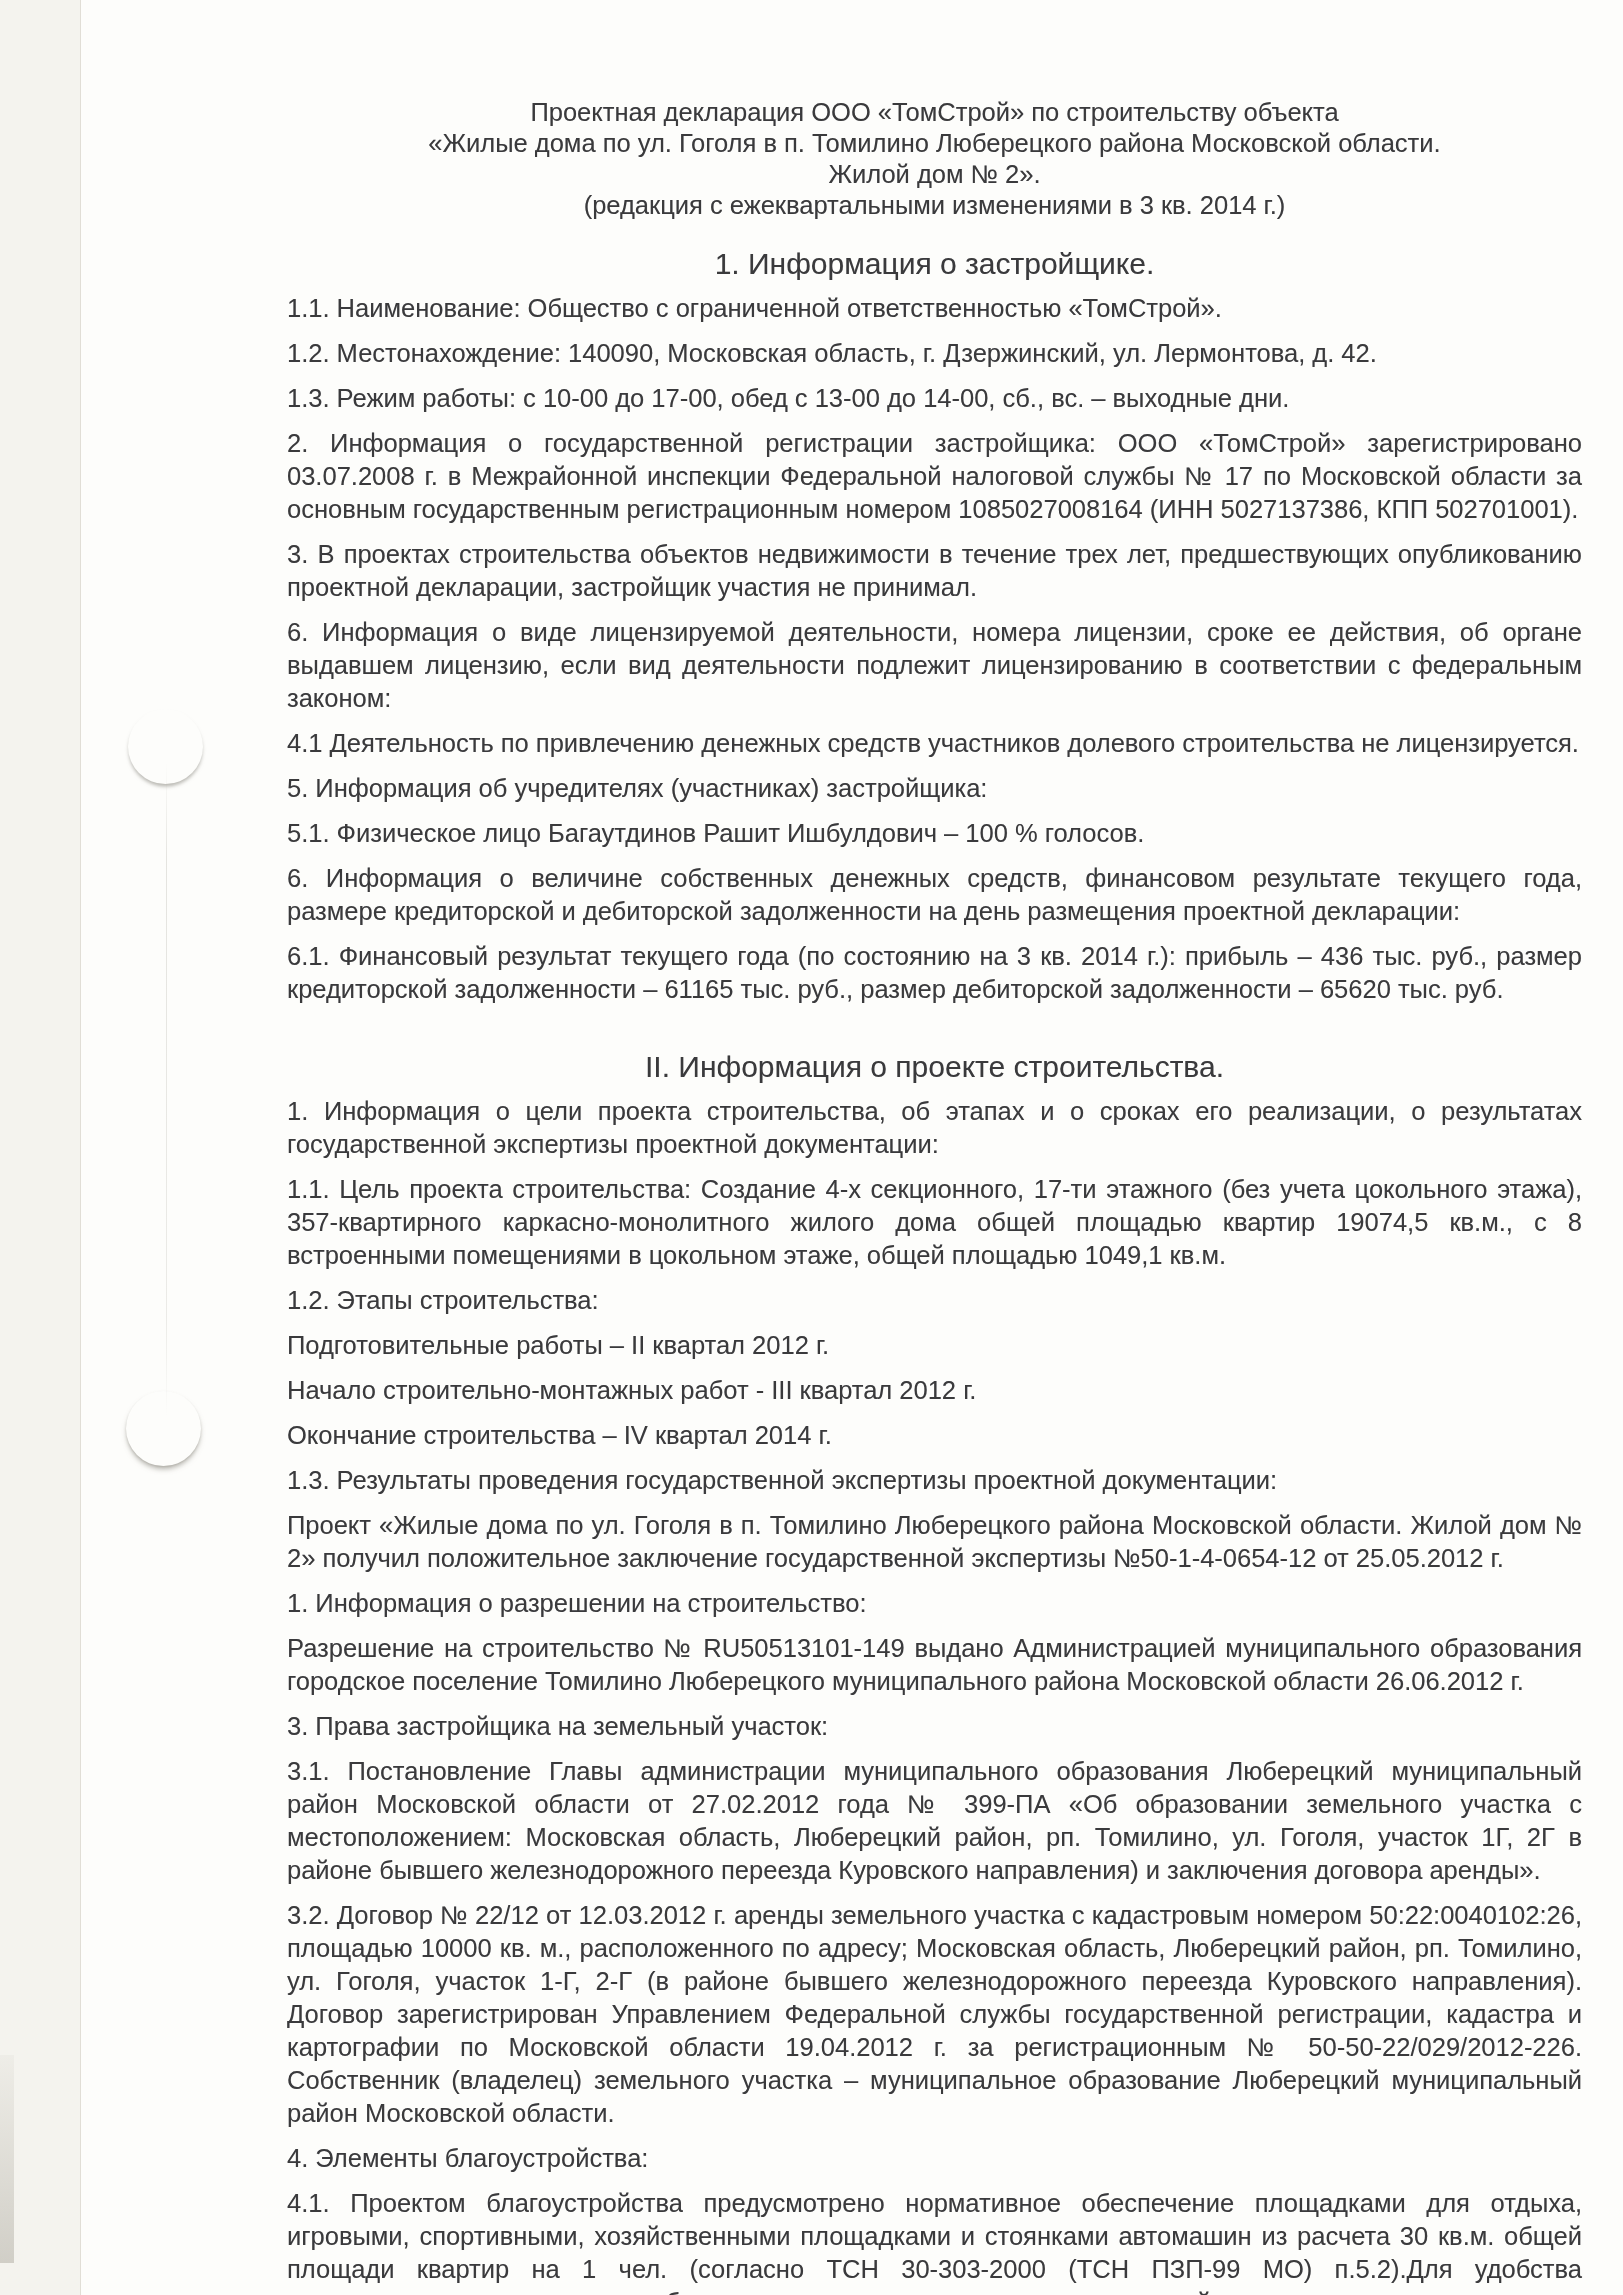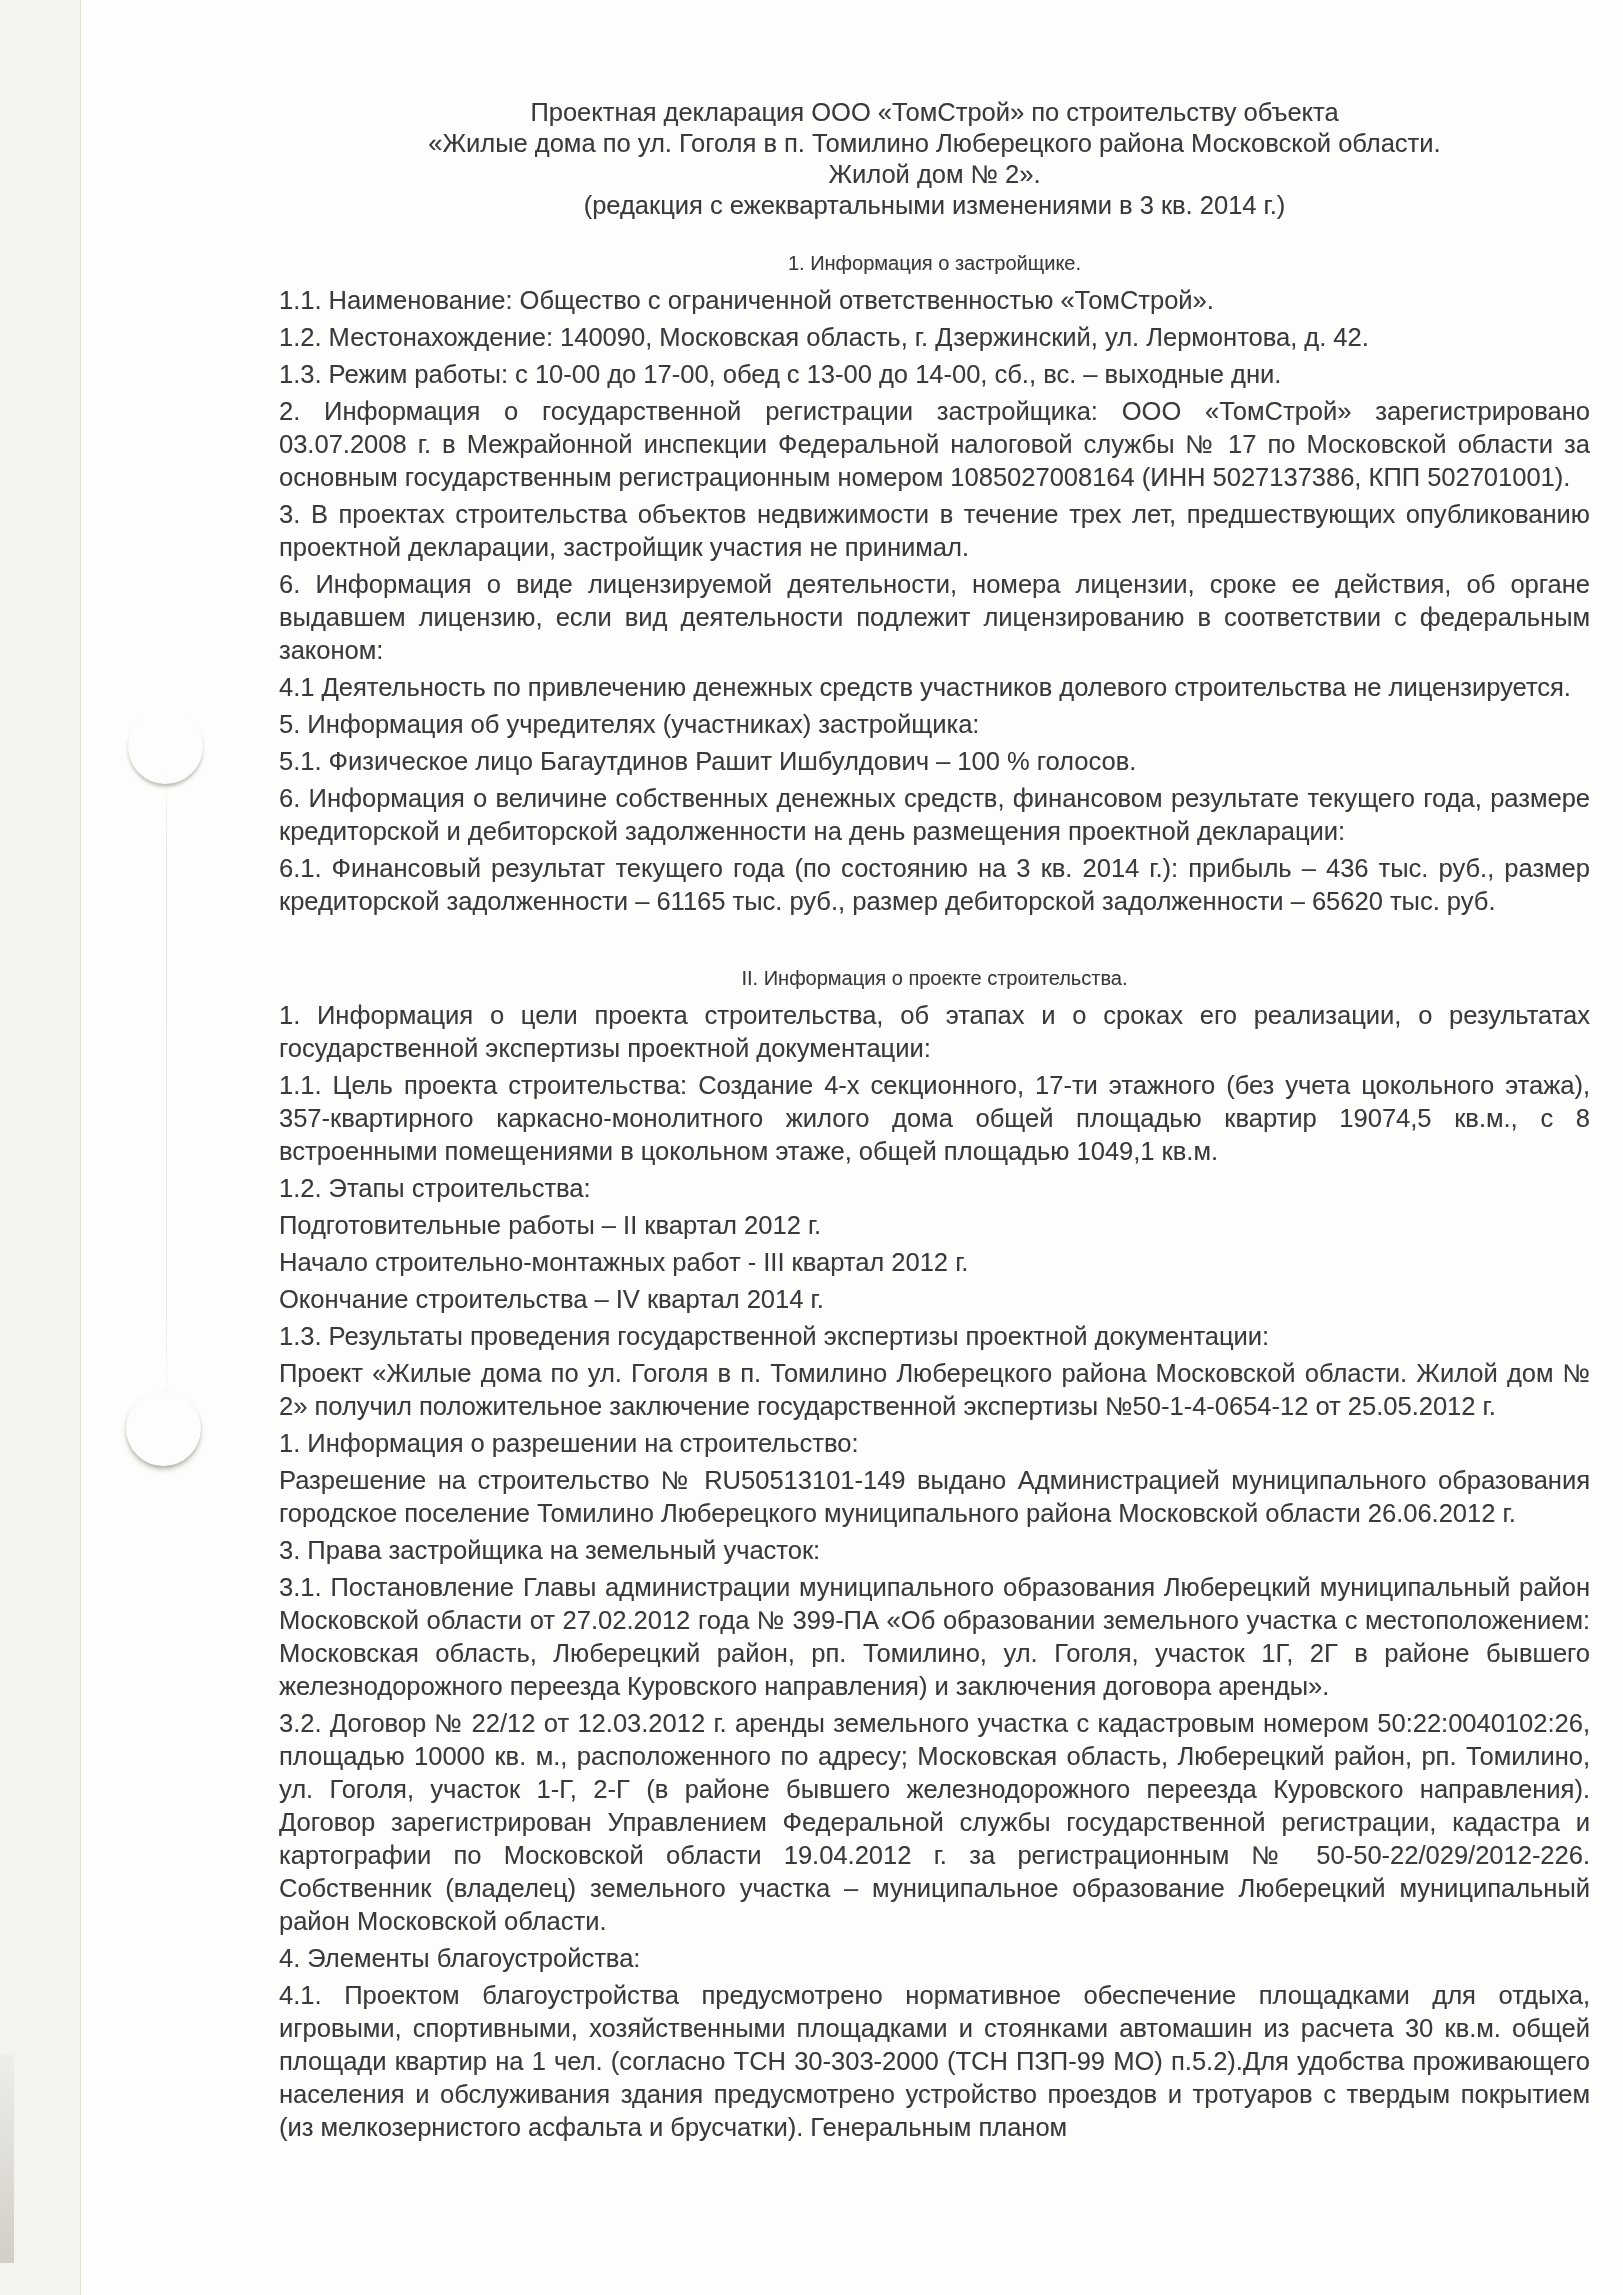--- a/index.html
+++ b/index.html
@@ -64,28 +64,28 @@
     top: 97px;
     width: 1319px;
     font-size: 25.5px;
     line-height: 33px;
     text-shadow: 0.2px 0.2px 0.3px rgba(70,70,80,0.30);
   }
   .doc-title { text-align: center; line-height: 31px; }
   .doc-title div { white-space: normal; }
   .section-heading {
     margin: 26px 0 0 0;
-    font-size: 20px;
+    font-size: 30px;
     font-weight: normal;
     text-align: center;
     line-height: 33px;
   }
   .section-heading.second { margin-top: 44px; }
   .body-paragraphs p {
-    margin: 4px;
+    margin: 12px;
     text-align: justify;
   }
 </style>
 </head>
 <body>
 
 <div class="page">
 
   <div class="scan-left-band"></div>
   <div class="scan-bottom-left-shadow"></div>

